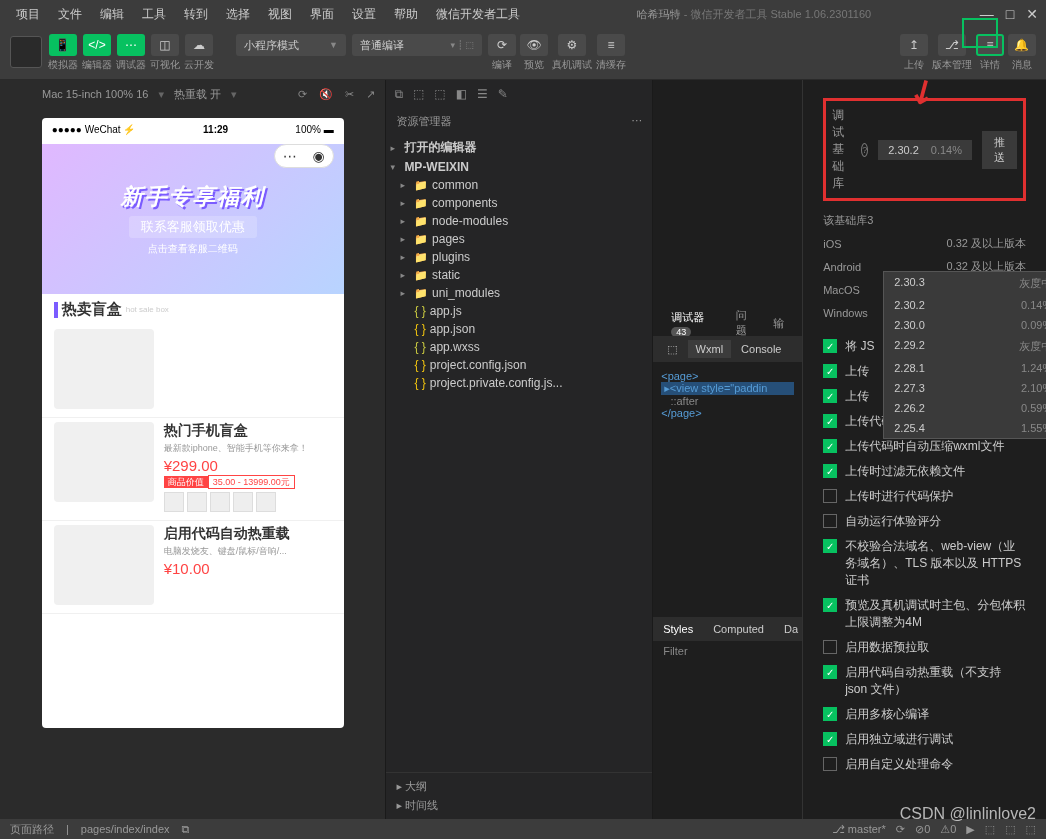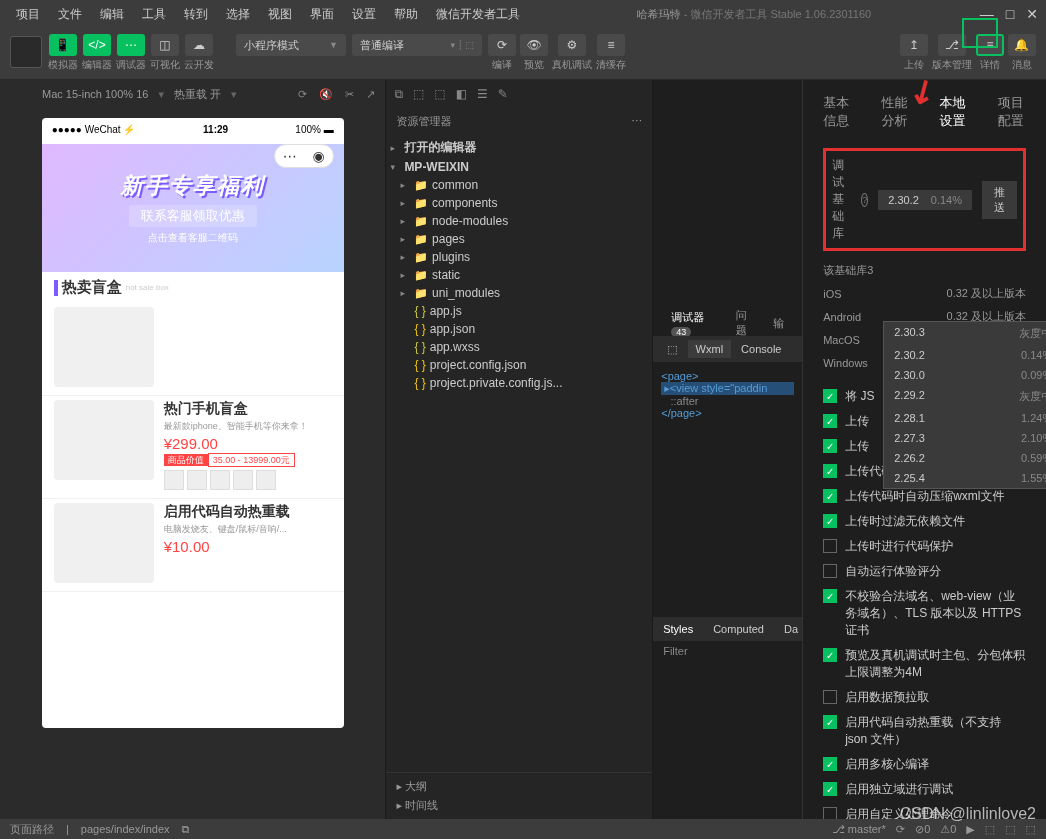--- a/index.html
+++ b/index.html
@@ -25,21 +25,21 @@
 .hi-green { border:2px solid #07c160 !important; background:#07c160; }
 .body { display:flex; height:calc(100% - 80px - 20px); }
 .sim-col { width:432px; background:#2b2b2b; display:flex; flex-direction:column; }
 .sim-bar { height:28px; display:flex; align-items:center; padding:0 10px; gap:10px; font-size:11px; color:#999;margin-left:32px; }
 .sim-bar .rt { margin-left:auto; display:flex; gap:12px; color:#888; }
 .phone { width:302px; height:610px; background:#fff; margin:10px auto; border-radius:4px; overflow:hidden; display:flex; flex-direction:column; color:#000; position:relative; }
 .pstat { height:22px; display:flex; align-items:center; padding:0 10px; font-size:10px; }
 .pstat .c { flex:1; text-align:center; font-weight:bold; }
 .capsule { position:absolute; right:10px; top:26px; width:60px; height:24px; border:1px solid #ddd; border-radius:12px; display:flex; align-items:center; justify-content:space-around; background:#fff; z-index:5; }
 .capsule span { font-size:14px; color:#333; }
-.banner { height:128px; background:linear-gradient(135deg,#e0b8ff,#b8d4ff); margin-top:4px; position:relative; overflow:hidden; display:flex; flex-direction:column; align-items:center; justify-content:center; }
+.banner { height:150px; background:linear-gradient(135deg,#e0b8ff,#b8d4ff); margin-top:4px; position:relative; overflow:hidden; display:flex; flex-direction:column; align-items:center; justify-content:center; }
 .banner .t1 { font-size:22px; font-weight:900; color:#fff; font-style:italic; text-shadow:2px 2px 0 #7b5cff; letter-spacing:2px; }
 .banner .t2 { font-size:13px; color:#fff; background:rgba(255,255,255,0.2); padding:2px 12px; border-radius:3px; margin-top:4px; }
 .banner .t3 { font-size:10px; color:#fff; margin-top:4px; }
 .sec { padding:6px 12px; font-size:15px; font-weight:bold; color:#333; display:flex; align-items:center; gap:4px; }
 .sec::before { content:''; width:4px; height:16px; background:#7b5cff; }
 .sec .en { font-size:8px; color:#ccc; font-weight:normal; }
 .card { display:flex; padding:4px 12px 8px; gap:10px; border-bottom:1px solid #f0f0f0; }
 .cimg { width:100px; height:80px; background:#f0f0f0; border-radius:4px; display:flex; align-items:center; justify-content:center; font-size:9px; color:#aaa; overflow:hidden; }
 .cinfo { flex:1; }
 .cinfo .ct { font-size:14px; font-weight:bold; color:#333; }
@@ -341,26 +341,20 @@
           <div class="styles" id="styp">
               <span class="a">Styles</span>
               <span class="">Computed</span>
               <span class="">Da</span>
             </div>
           <div class="filter">Filter</div>
         </div>
       </div>
       <div class="settings">
         <div class="arrow-red">↙</div>
-        <div class="stabs" id="stabs">
-            <span class="stab">基本信息</span>
-            <span class="stab">性能分析</span>
-            <span class="stab a">本地设置</span>
-            <span class="stab">项目配置</span>
-          </div>
         <div class="highlight-box">
           <span class="hlabel">调试基础库</span>
           <span class="hq">?</span>
           <div class="hsel">
               <span>2.30.2</span>
               <span style="color:#888">0.14%</span>
             </div>
           <div class="push">推送</div>
         </div>
         <div style="position:relative">

